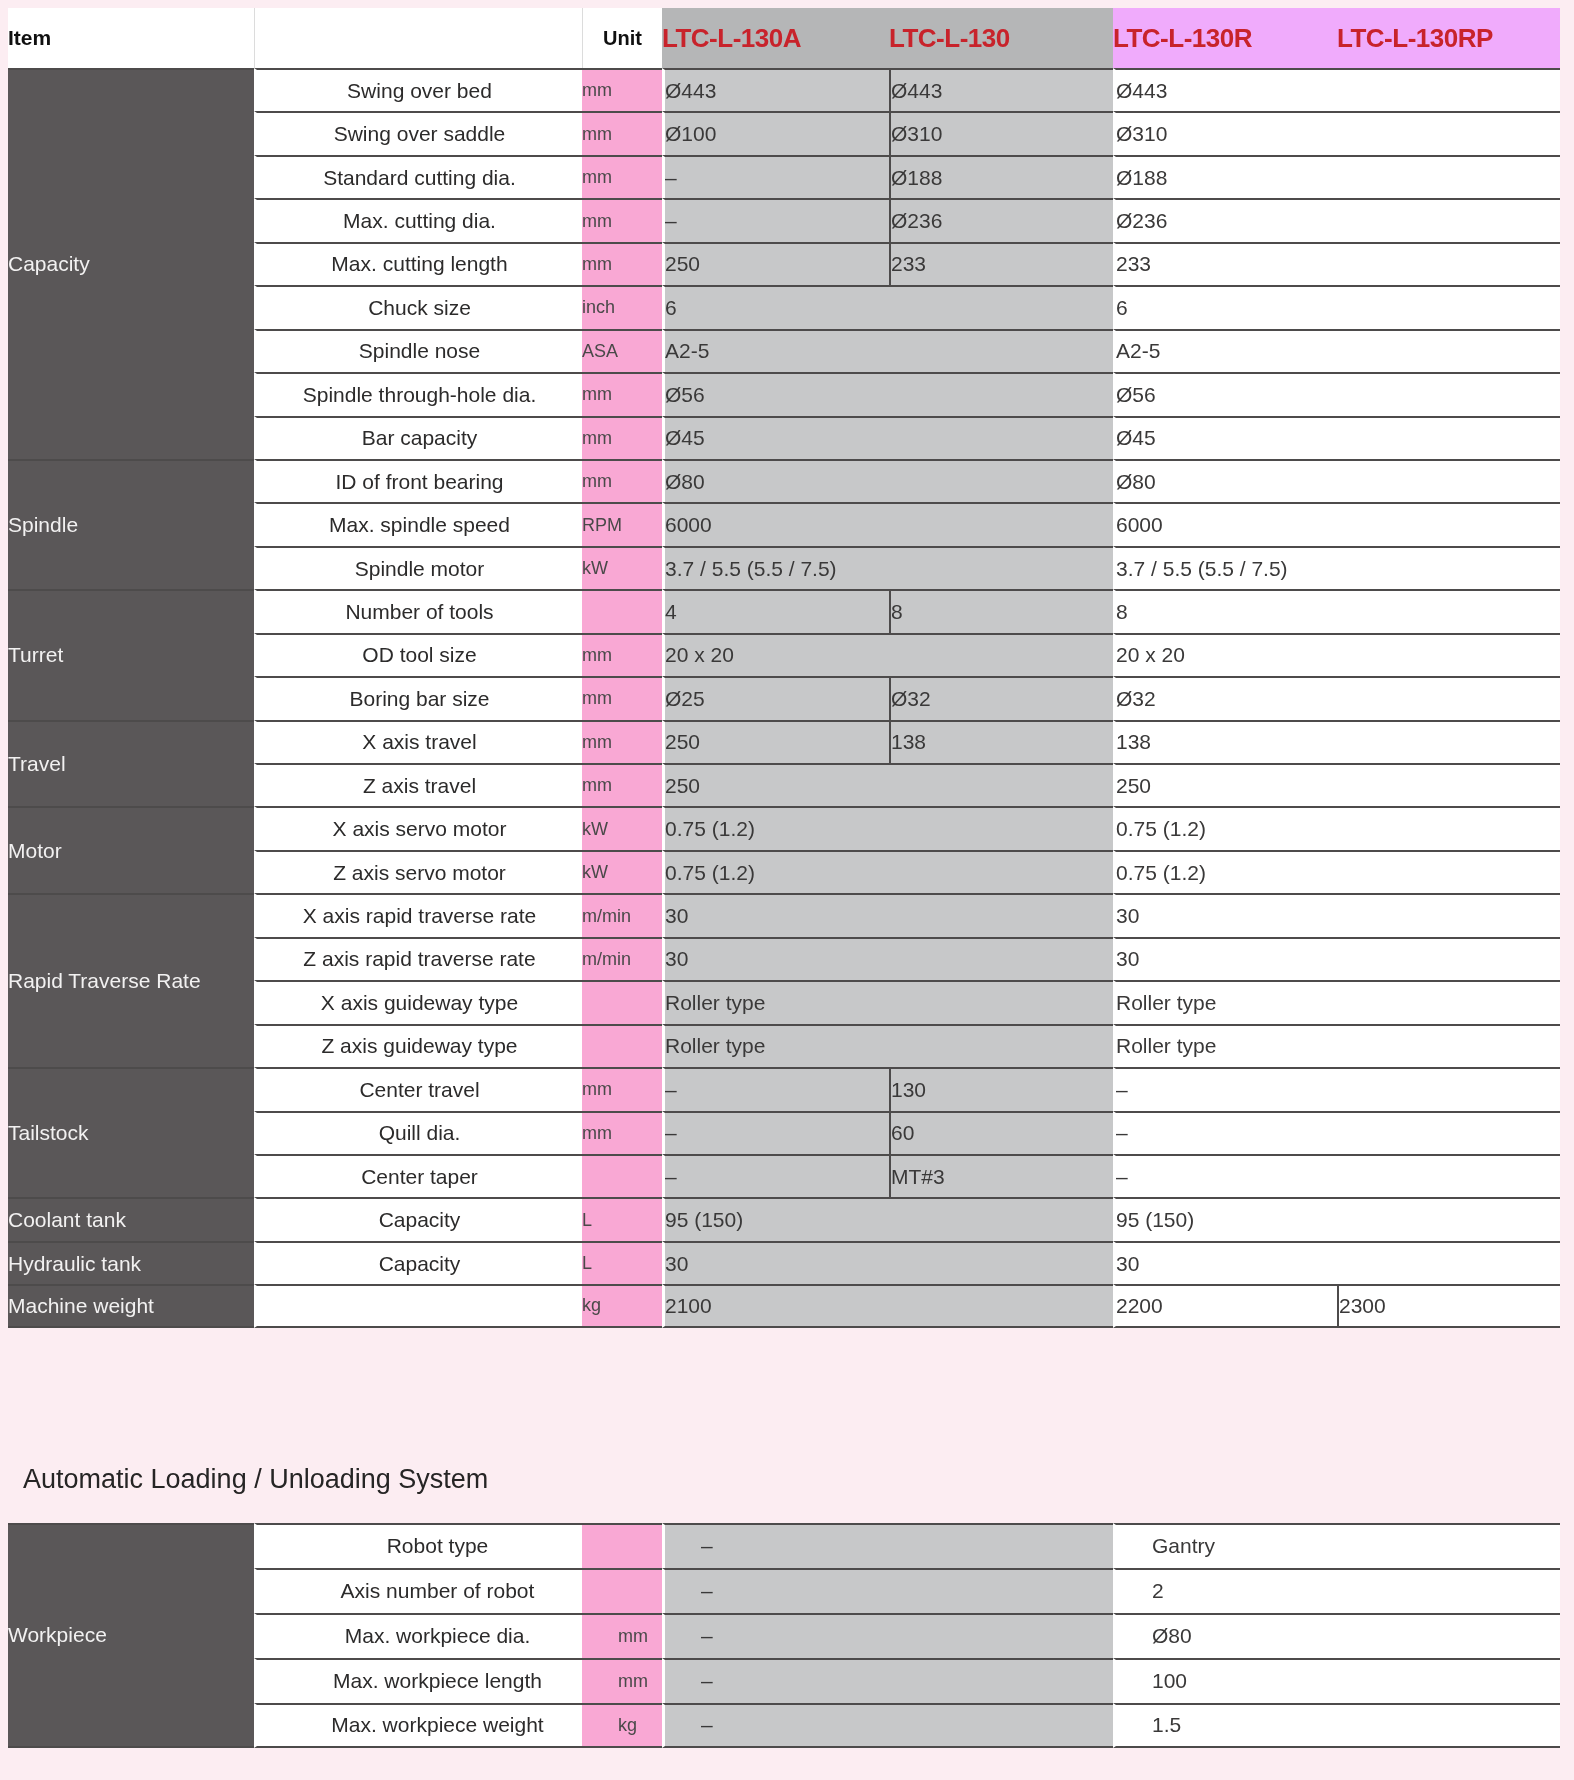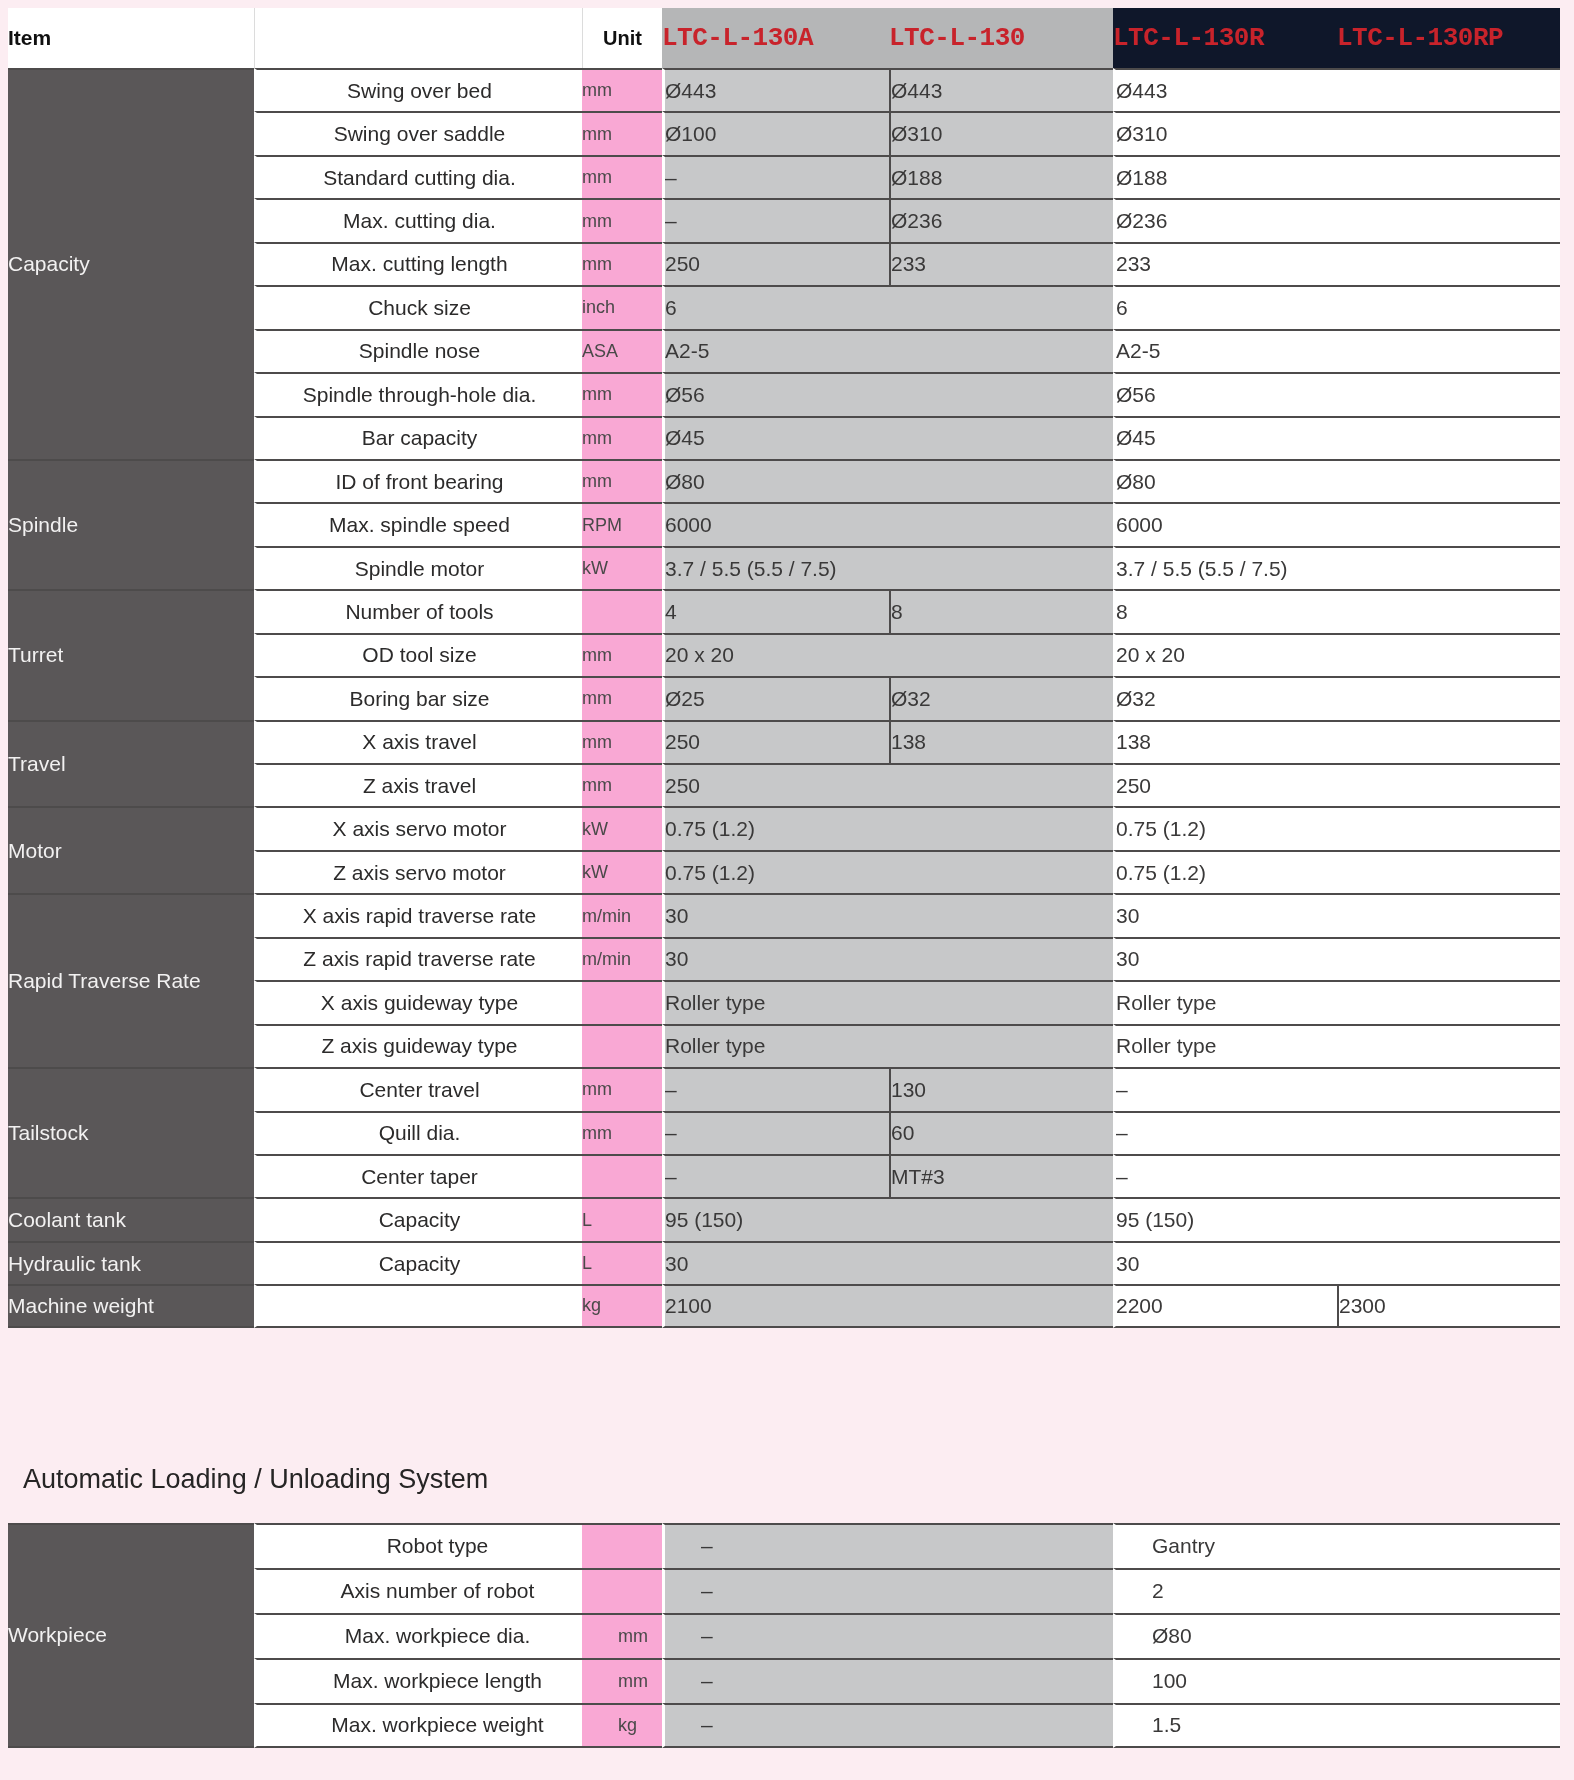--- a/index.html
+++ b/index.html
@@ -22,23 +22,23 @@
     box-sizing: border-box;
     vertical-align: middle;
     overflow: hidden;
     white-space: nowrap;
   }
   
   tr.hdr th { height: 60px; background: #ffffff; }
   .th-item  { text-align: left; padding-left: 16px; font-weight: bold; font-size: 21px; color: #101010; }
   .th-blank { border-left: 1px solid #dcdcdc; }
   .th-unit  { text-align: center; font-weight: bold; font-size: 20px; color: #101010; border-left: 1px solid #dcdcdc; }
-  .th-model { text-align: left; padding-left: 12px; font-weight: bold; font-size: 26px; letter-spacing: -0.5px; color: #c8232b; font-family: Liberation Mono, monospace; }
+  .th-model { text-align: left; padding-left: 12px; font-weight: bold; font-size: 26px; letter-spacing: -0.5px; color: #c8232b; }
   .th-model.gray  { background: #b5b6b7; }
-  .th-model.white { background: #0f172a; }
+  .th-model.white { background: #f0abfc; }
   
   tbody td { border-top: 2px solid #4d4b4b; }
   td.cat {
     background: #5a5758; color: #f2f1f1;
     font-size: 21px; text-align: left; padding-left: 16px;
   }
   td.lbl { background: #ffffff; font-size: 21px; color: #2c2b2b; text-align: center; padding-left: 14px; border-left: 3px solid #ffffff; }
   td.unit { background: #f9a8d4; font-size: 18px; color: #4a4949; }
   td.val { font-size: 21px; color: #3a3939; text-align: left; padding-left: 12px; }
   td.val.gray  { background: #c7c8c9; }

